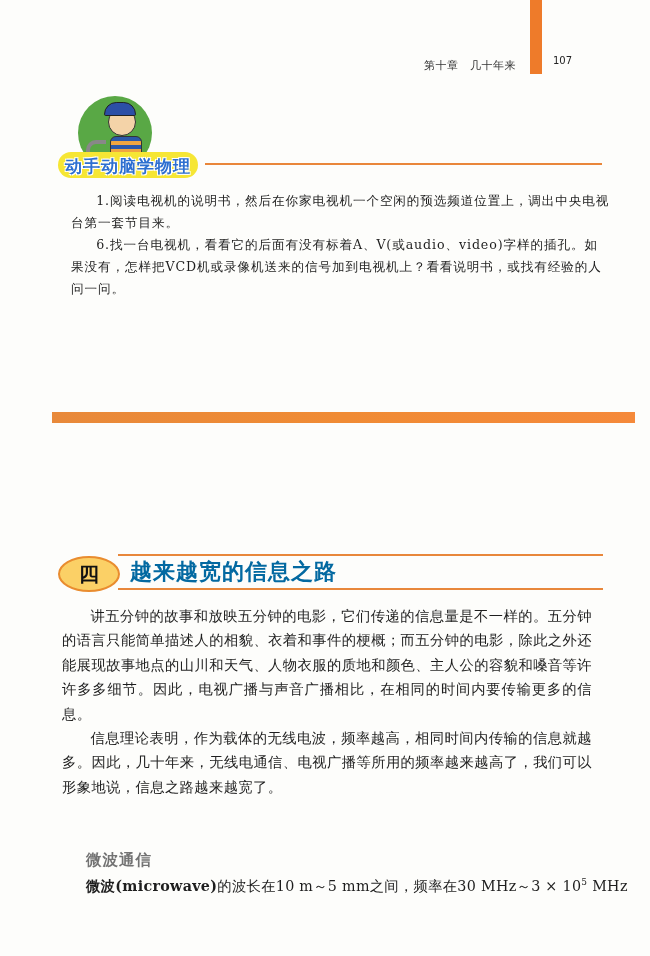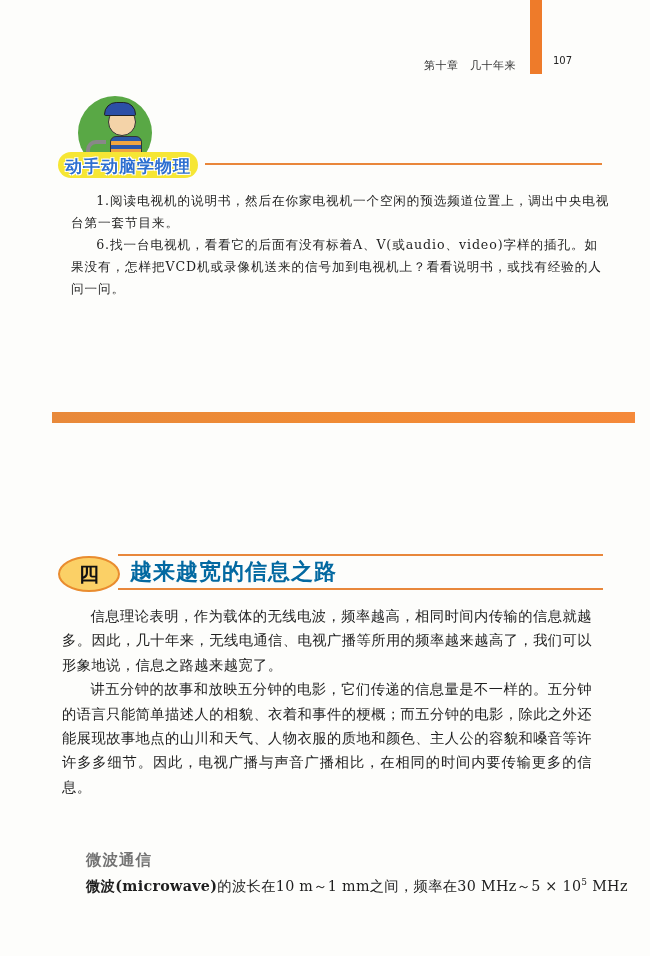--- a/index.html
+++ b/index.html
@@ -72,20 +72,20 @@
 <div class="abs orange-band"></div>
 
 <div class="abs sec-line-top"></div>
 <div class="abs sec-line-bot"></div>
 <div class="abs sec-oval">
   <span>四</span>
 </div>
 <div class="abs sec-title">越来越宽的信息之路</div>
 
 <div class="abs body-text body-p1">
+  <p>讲五分钟的故事和放映五分钟的电影，它们传递的信息量是不一样的。五分钟的语言只能简单描述人的相貌、衣着和事件的梗概；而五分钟的电影，除此之外还能展现故事地点的山川和天气、人物衣服的质地和颜色、主人公的容貌和嗓音等许许多多细节。因此，电视广播与声音广播相比，在相同的时间内要传输更多的信息。</p>
   <p>信息理论表明，作为载体的无线电波，频率越高，相同时间内传输的信息就越多。因此，几十年来，无线电通信、电视广播等所用的频率越来越高了，我们可以形象地说，信息之路越来越宽了。</p>
-  <p>讲五分钟的故事和放映五分钟的电影，它们传递的信息量是不一样的。五分钟的语言只能简单描述人的相貌、衣着和事件的梗概；而五分钟的电影，除此之外还能展现故事地点的山川和天气、人物衣服的质地和颜色、主人公的容貌和嗓音等许许多多细节。因此，电视广播与声音广播相比，在相同的时间内要传输更多的信息。</p>
 </div>
 
 <div class="abs sub-head">微波通信</div>
 <div class="abs last-line">
-  <b>微波(microwave)</b><span>的波长在10 m～1 mm之间，频率在30 MHz～5 × 10</span><sup>5</sup><span> MHz</span>
+  <b>微波(microwave)</b><span>的波长在10 m～5 mm之间，频率在30 MHz～3 × 10</span><sup>5</sup><span> MHz</span>
 </div>
 
 </body></html>

